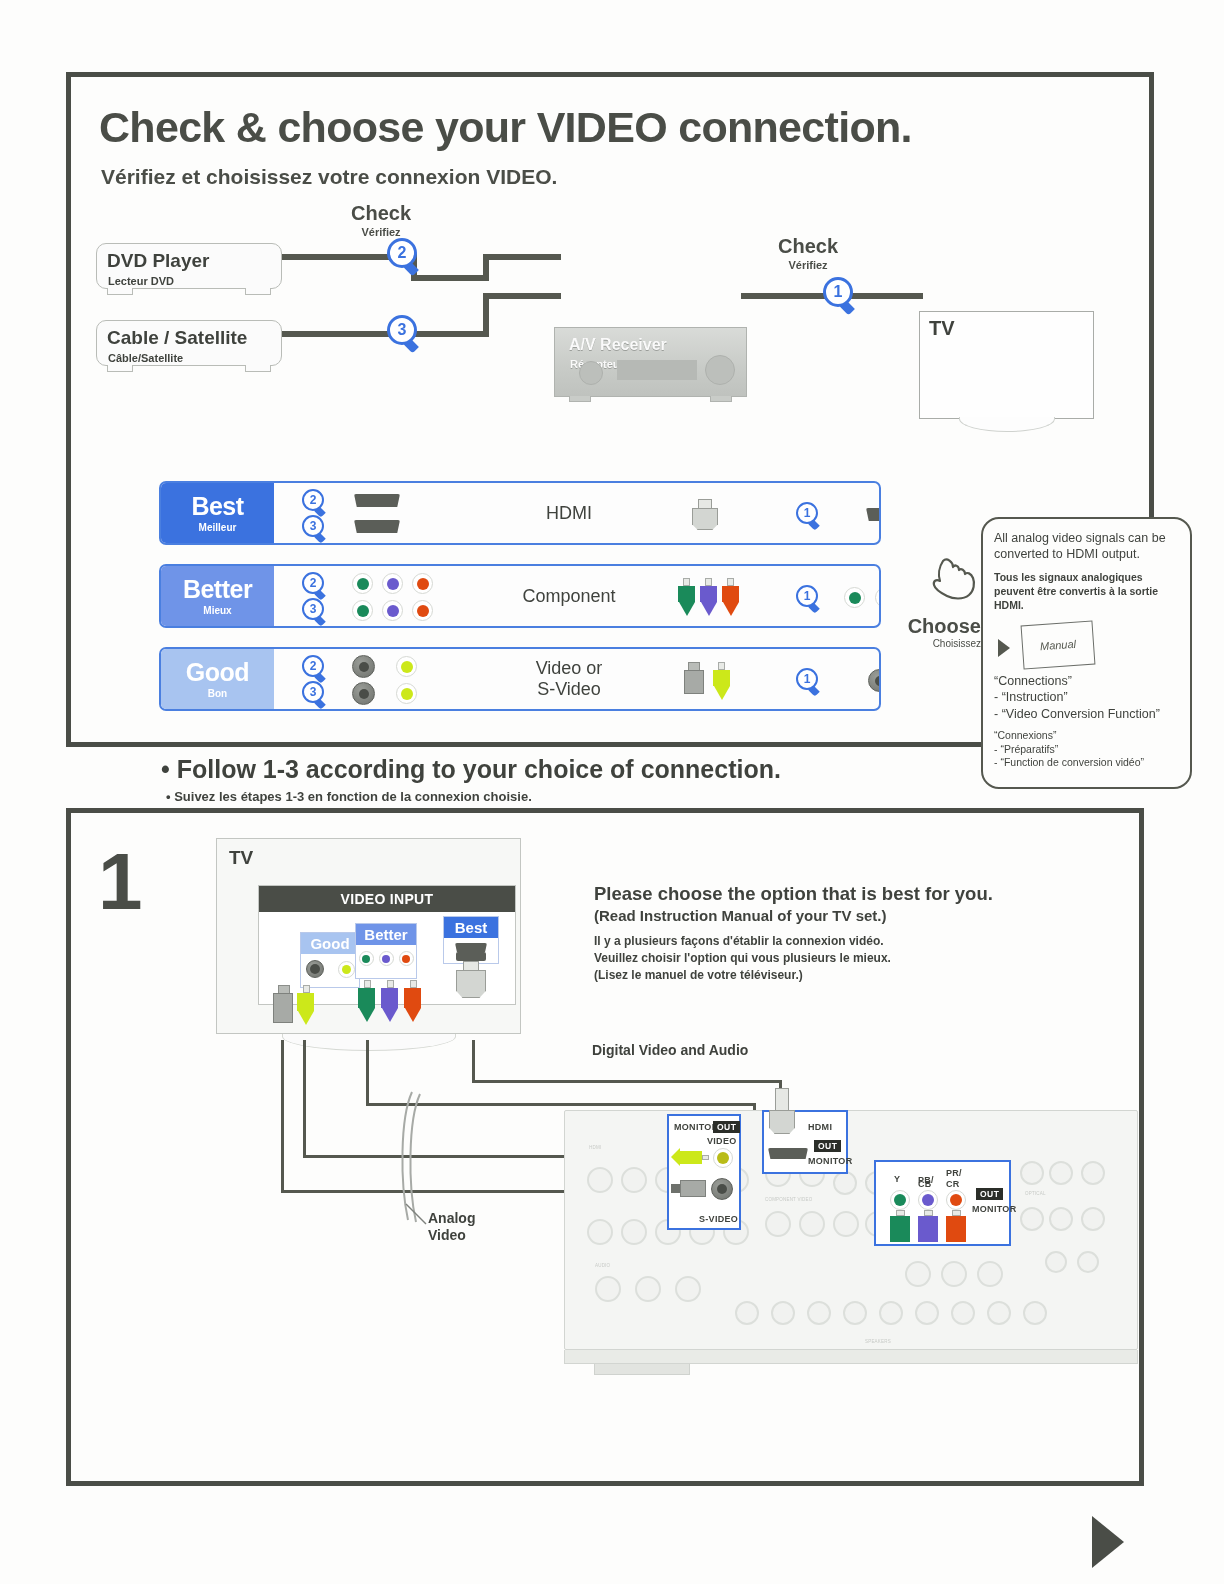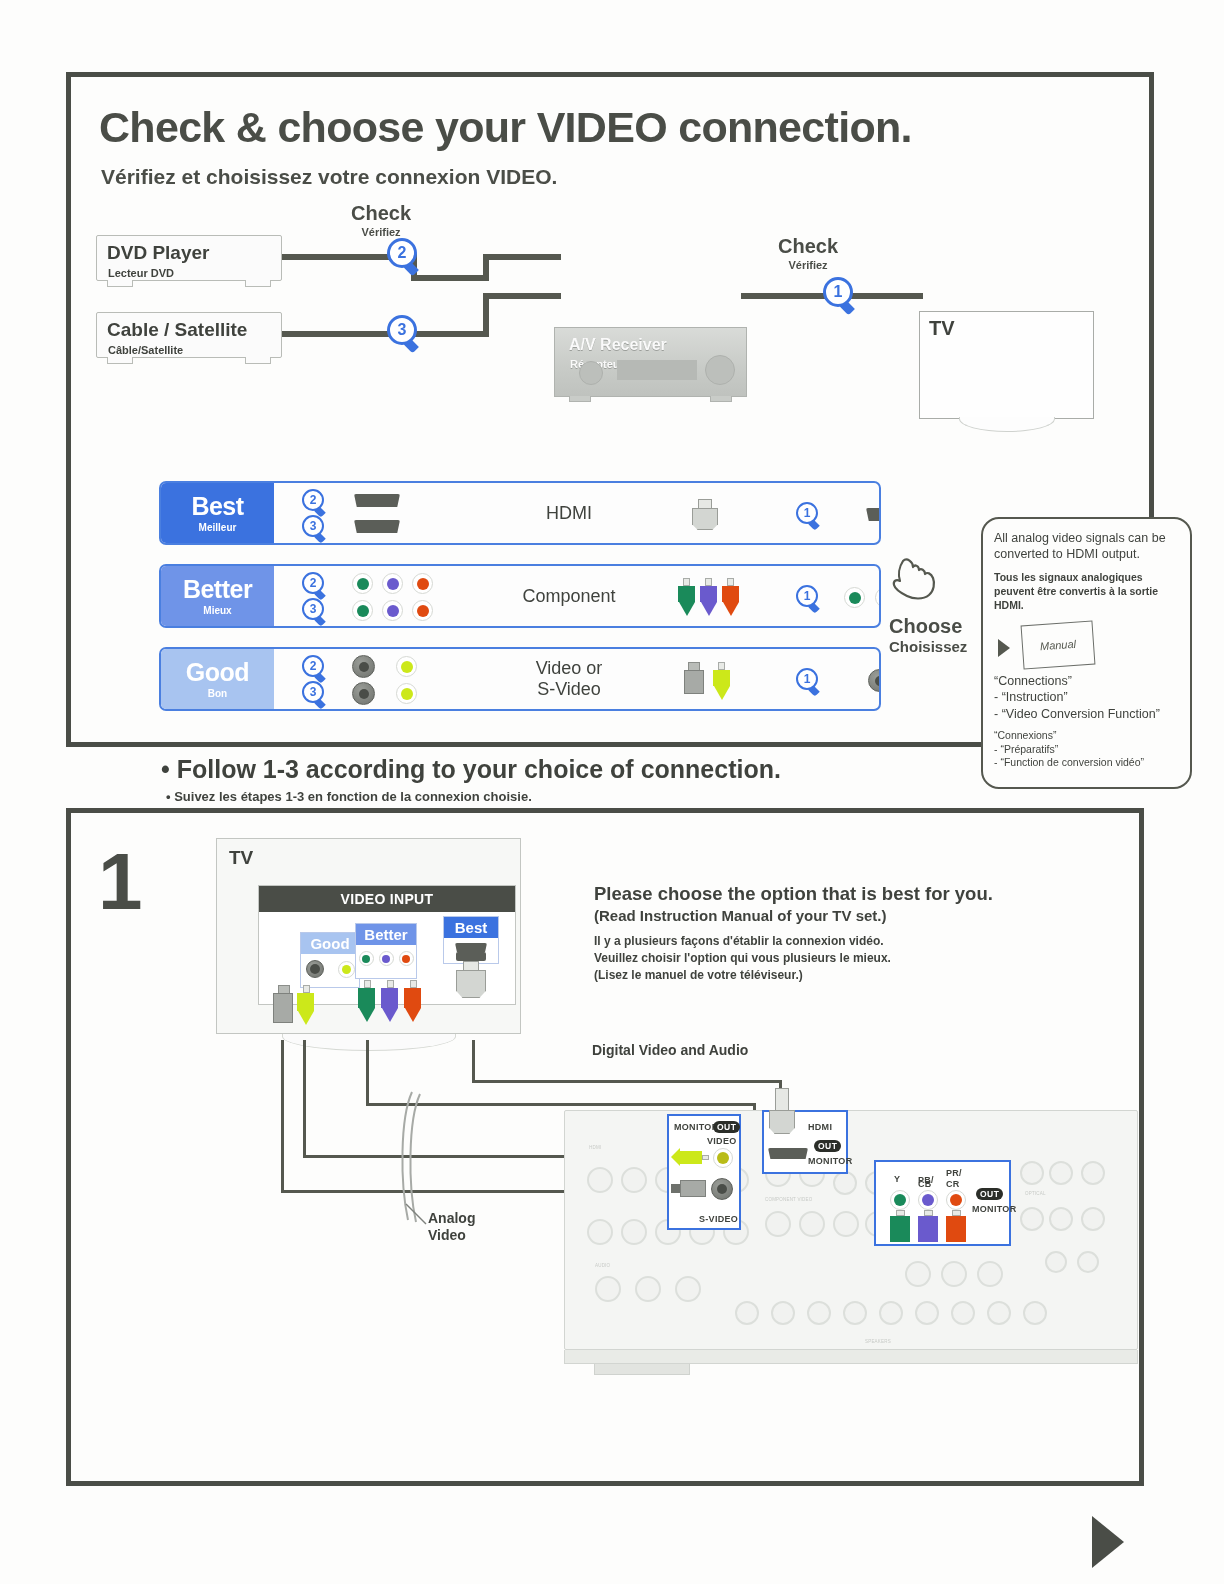--- a/index.html
+++ b/index.html
@@ -37,21 +37,22 @@
   
   .check-label { position: absolute; text-align: center; }
   .check-label .en { font-size: 20px; font-weight: bold; color: #4a4d47; }
   .check-label .fr { font-size: 11px; font-weight: bold; color: #4a4d47; margin-top: 1px; }
 
   
   .device-box {
     position: absolute;
     background: #fbfbfb;
     border: 1.5px solid #b9bcb7;
-    border-radius: 2px;
+    border-radius: 10px;
+    margin-top: 8px;
   }
   .device-box .dev-en { position: absolute; left: 10px; top: 6px; font-size: 19px; font-weight: bold; color: #3f423d; white-space: nowrap;}
   .device-box .dev-fr { position: absolute; left: 11px; top: 31px; font-size: 11px; font-weight: bold; color: #3f423d; white-space: nowrap;}
   .device-foot {
     position: absolute; bottom: -7px; height: 7px; width: 26px;
     background: #fbfbfb; border: 1.5px solid #b9bcb7; border-top: none;
   }
 
   
   #receiver {
@@ -139,23 +140,23 @@
     border-left: 8.5px solid transparent; border-right: 8.5px solid transparent; border-top: 14px solid; }
   .hdmi-plug { width: 26px; }
   .hdmi-plug .neck { width: 14px; height: 9px; margin: 0 auto; background: #e6e8e4; border: 1.5px solid #9a9d98; border-bottom: none; }
   .hdmi-plug .body { width: 26px; height: 22px; background: #d3d6d2; border: 1.5px solid #9a9d98;
     clip-path: polygon(0 0,100% 0,100% 74%,78% 100%,22% 100%,0 74%); }
   .sv-plug { width: 20px; }
   .sv-plug .neck { width: 12px; height: 8px; margin: 0 auto; background: #b9bcb8; border: 1.5px solid #8b8e8a; border-bottom:none; }
   .sv-plug .body { width: 20px; height: 24px; background: #a7aaa6; border: 1.5px solid #7e817d; }
 
   
-  #choose-block { position: absolute; left: 818px; top: 474px; width: 92px; text-align: left; }
+  #choose-block { position: absolute; left: 818px; top: 474px; width: 92px; text-align: right; }
   #choose-block .en { font-size: 20px; font-weight: bold; color: #4a4d47; margin-top: 4px; }
-  #choose-block .fr { font-size: 15px; font-weight: bold; color: #4a4d47; }
+  #choose-block .fr { font-size: 10px; font-weight: normal; color: #4a4d47; }
 
   
   #note-box {
     position: absolute; left: 910px; top: 440px; width: 211px; height: 272px;
     border: 2px solid #55584f; border-radius: 18px; background: #fdfdfc;
     padding: 12px 11px;
   }
   #note-box .n-en { font-size: 12.5px; font-weight: normal; color: #3f423d; line-height: 1.25; }
   #note-box .n-fr { font-size: 10.5px; font-weight: bold; color: #3f423d; line-height: 1.3; margin-top: 9px; }
   #note-box .manual-row { position: relative; height: 52px; margin-top: 9px; }
@@ -210,21 +211,21 @@
     background:#f4f5f3; border:1px solid #d2d5d1; border-radius:2px;
   }
   #backpanel-base { position:absolute; left:564px; top:1350px; width:574px; height:14px; background:#e9ebe7; border:1px solid #d2d5d1; border-top:none;}
   #backpanel-foot { position:absolute; left:594px; top:1364px; width:96px; height:11px; background:#e2e4e0; border:1px solid #cfd2ce; border-top:none;}
   .jack-ghost { position:absolute; border-radius:50%; border:2px solid #dcdfdb; background:#f1f2f0; }
   .ghost-lbl { position:absolute; font-size:4.5px; color:#c8cbc7; letter-spacing:0.2px; white-space:nowrap; }
 
   .callout { position:absolute; border:2.5px solid #3b72df; background:#fff; }
   .callout .c-lbl { position:absolute; font-size:9px; font-weight:bold; color:#3f423d; letter-spacing:0.3px; white-space:nowrap; }
   .out-chip { display:inline-block; background:#2b2e29; color:#fff; font-size:8.5px; font-weight:bold;
-    padding:1px 4px; letter-spacing:0.5px;border-radius:6px; }
+    padding:1px 4px; letter-spacing:0.5px; }
 
   #bottom-arrow {
     position:absolute; left: 1092px; top: 1516px; width:0; height:0;
     border-top: 26px solid transparent; border-bottom: 26px solid transparent;
     border-left: 32px solid #4a4d47;
   }
 </style>
 </head>
 <body>
 

